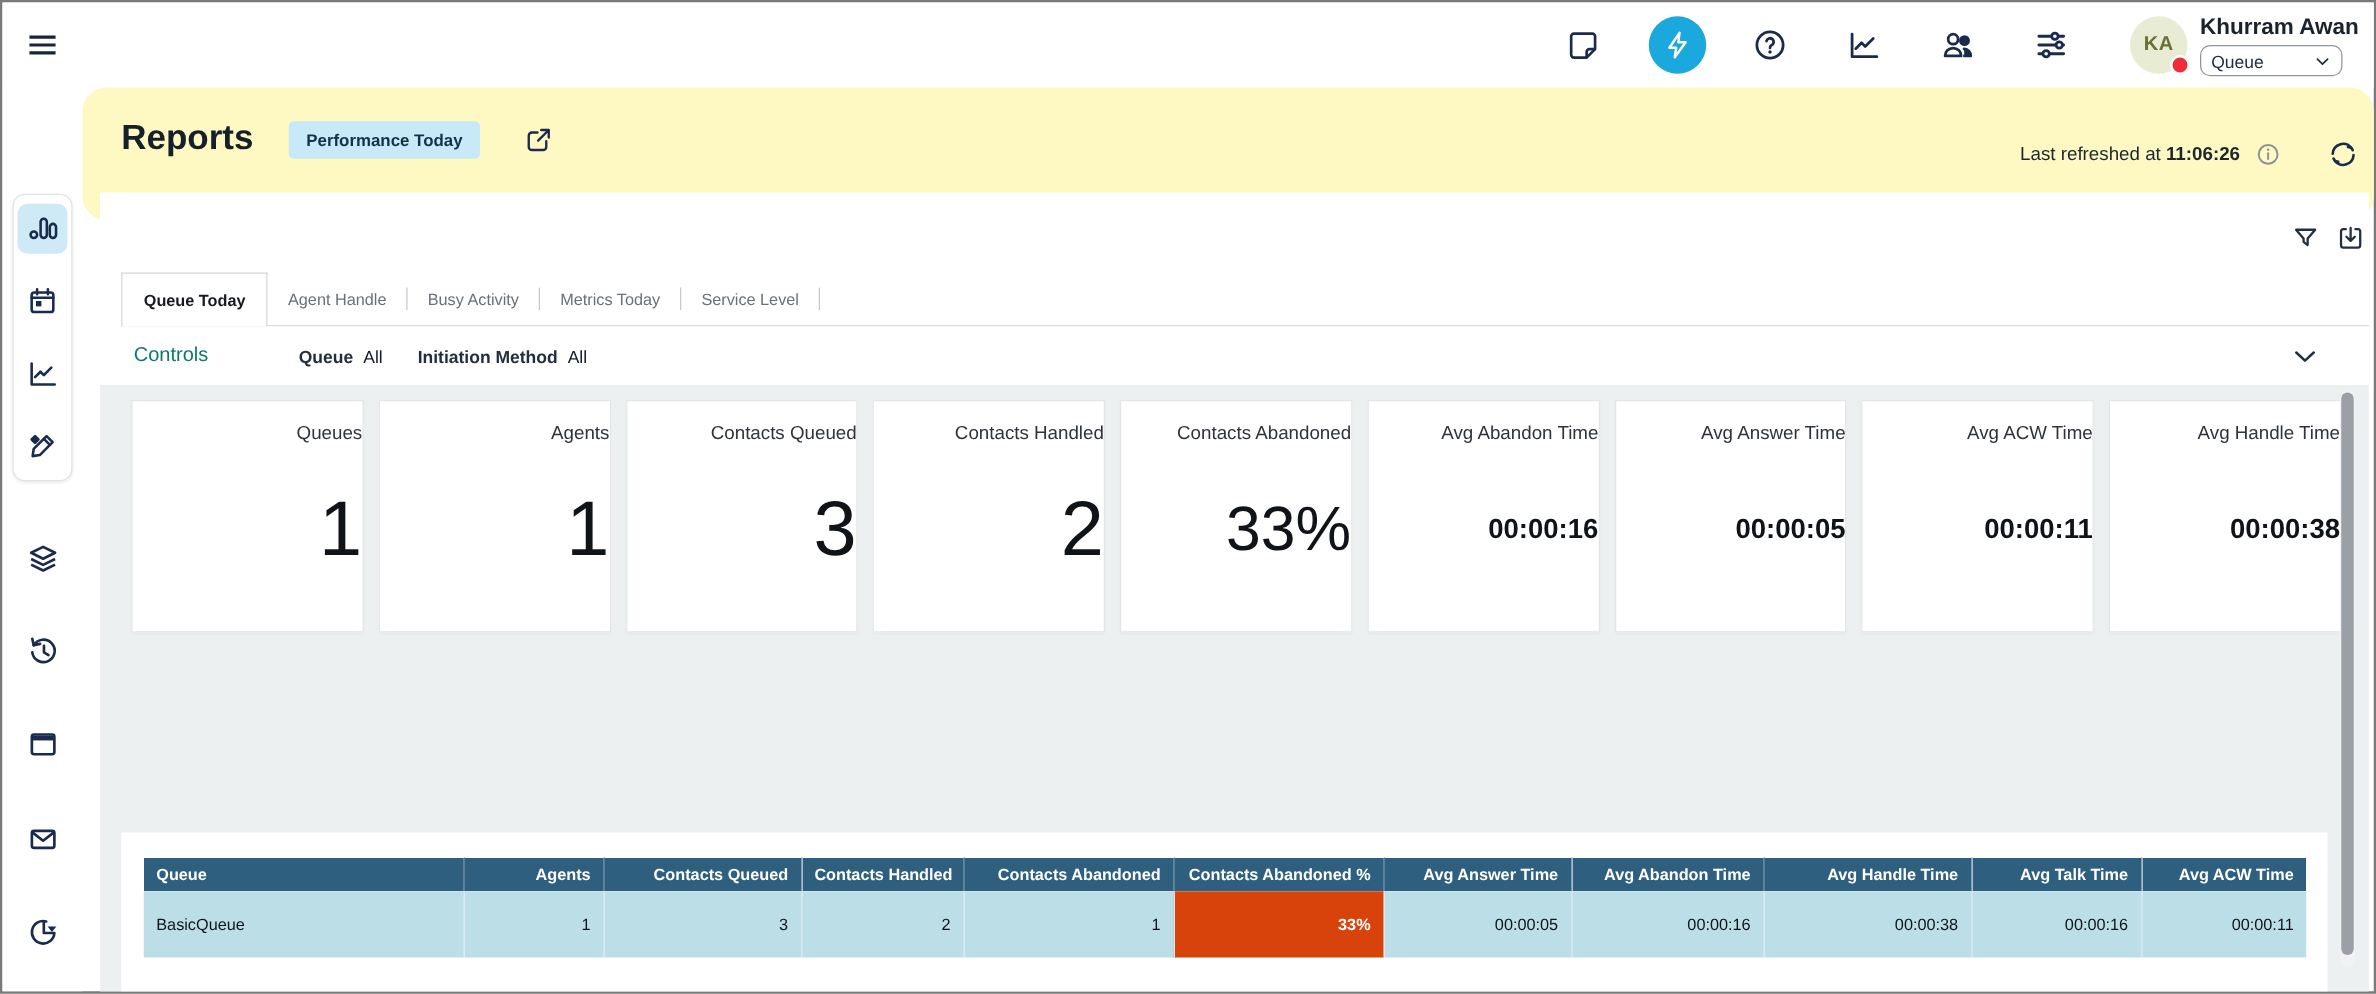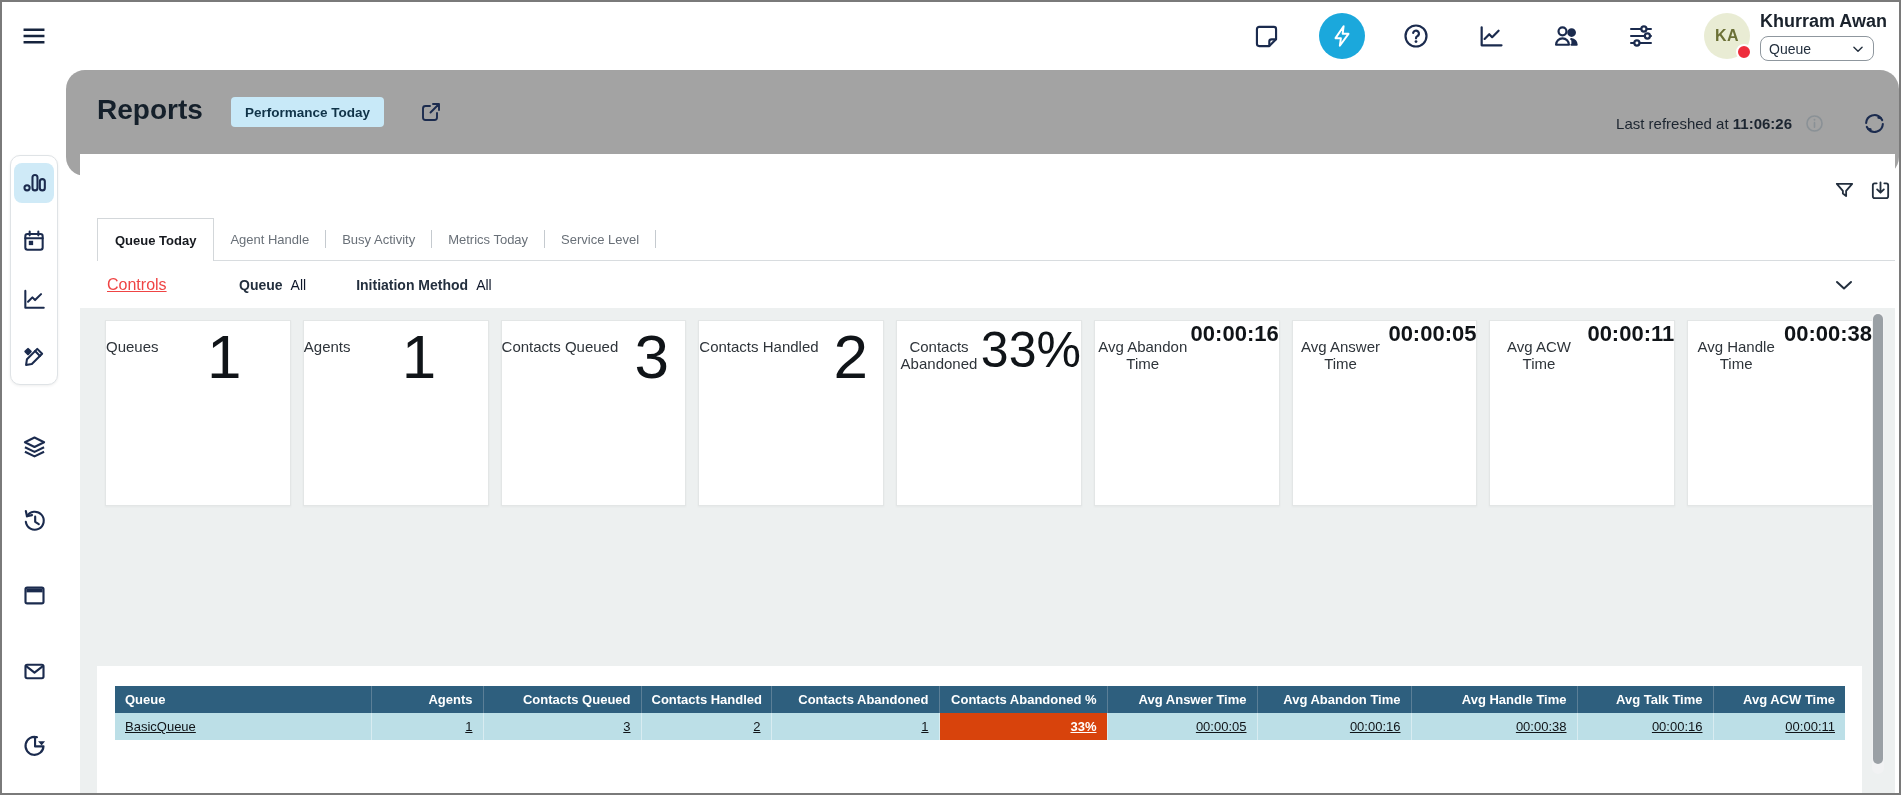--- a/index.html
+++ b/index.html
@@ -32,21 +32,21 @@
   
   .sidebar{left:0;top:68px;width:64px;bottom:0;background:#fff;}
   .nav-group{left:8px;top:85px;width:48px;height:230px;border:1px solid #dfe3e6;border-radius:10px;
     background:#fff;box-shadow:0 1px 3px rgba(0,0,0,.07);display:flex;flex-direction:column;
     justify-content:space-between;align-items:center;padding:7px 0;box-sizing:border-box;}
   .nav-item{width:40px;height:40px;border-radius:8px;display:flex;align-items:center;justify-content:center;cursor:pointer;}
   .nav-item.selected{background:#cfeaf7;}
   .side-btn{width:40px;height:40px;left:12px;}
 
   
-  .headerband{left:64px;top:68px;right:0;height:106px;background:#a3a3a3;border-radius:19px;}
+  .headerband{left:64px;top:68px;right:0;height:106px;background:#fef9c3;border-radius:19px;}
   .page-title{left:31px;top:24px;font-size:28px;font-weight:bold;color:#15202b;}
   .report-badge{left:165px;top:27px;height:30px;padding:0 14px;background:#c8e9f8;border-radius:4px;
     display:flex;align-items:center;font-size:13.5px;font-weight:bold;color:#103348;}
   .openlink{left:352px;top:29px;width:26px;height:26px;}
   .refresh-cluster{right:12px;top:0;bottom:0;display:flex;align-items:center;gap:11px;margin-left:48px;}
   .refresh-text{font-size:15px;color:#1c2530;}
   .refresh-text b{font-weight:bold;}
   .refresh-gap{width:14px;}
 
   
@@ -55,46 +55,46 @@
   .panel-tools .icon-btn{width:24px;height:24px;}
 
   .tabsrow{left:17px;top:64px;right:0;height:42px;border-bottom:1px solid #d8dcdf;display:flex;align-items:stretch;}
   .tab{display:flex;align-items:center;padding:0 16px;font-size:13px;color:#697078;cursor:pointer;white-space:nowrap;}
   .tab.active{background:#fff;border:1px solid #d3d7da;border-bottom:none;margin-bottom:-1px;
     z-index:2;font-weight:bold;color:#16191f;padding:0 17px;}
   .tab-sep{width:1px;height:18px;background:#c5cacf;align-self:center;}
 
   .controlsrow{left:17px;top:107px;right:0;height:47px;border-bottom:1px solid #d5d9dc;
     display:flex;align-items:center;}
-  .controls-title{font-size:16px;color:#ef4444;margin-left:10px;width:72px;text-decoration:underline;}
+  .controls-title{font-size:16px;color:#0f766e;margin-left:10px;width:72px;}
   .filter-chip{display:flex;align-items:center;gap:8px;font-size:14px;cursor:pointer;margin-left:60px;}
   .filter-chip .fname{font-weight:bold;color:#232f3e;}
   .filter-chip .fval{color:#0f172a;}
   .controls-collapse{position:absolute;right:38px;top:11px;width:26px;height:26px;}
 
   .graybed{left:0;top:154px;right:0;bottom:0;background:#edf0f0;}
 
   
   .cards{position:absolute;left:25px;top:12px;right:22px;height:186px;display:flex;gap:12px;}
   .card{flex:1;background:#fff;border:1px solid #e3e6e6;box-shadow:0 1px 2px rgba(0,0,0,.04);
-    display:flex;flex-direction:row;align-items:flex-start;}
+    display:flex;flex-direction:column;align-items:flex-end;}
   .card .clabel{margin-top:17px;font-size:15px;color:#2e343a;text-align:center;}
   .card .cval{flex:1;display:flex;align-items:center;justify-content:center;color:#101418;padding-bottom:14px;}
   .cval.xl{font-size:62px;font-weight:400;}
   .cval.lg{font-size:50px;font-weight:400;}
   .cval.sm{font-size:22px;font-weight:bold;}
 
   
   .tablecard{position:absolute;left:17px;top:358px;width:1765px;bottom:0;background:#fff;}
   table.qt{border-collapse:collapse;table-layout:fixed;width:1730px;margin:20px 0 0 18px;font-size:13px;}
   table.qt th{background:#2e5f7e;color:#fff;font-weight:bold;text-align:right;
     padding:5px 10px;border-left:1px solid #5b7f97;height:17px;overflow:hidden;white-space:nowrap;}
   table.qt th:first-child{text-align:left;border-left:none;}
-  table.qt td{background:#bcdfe7;color:#101418;text-align:right;padding:5px 10px;
-    border-left:1px solid #d8ecf1;height:17px;white-space:nowrap;text-decoration:underline;}
+  table.qt td{background:#bcdfe7;color:#101418;text-align:right;padding:18px 10px;
+    border-left:1px solid #d8ecf1;height:17px;white-space:nowrap;}
   table.qt td:first-child{text-align:left;border-left:none;}
   table.qt td.alert{background:#d8430c;color:#fff;font-weight:bold;}
 
   
   .vscroll{position:absolute;left:1792px;top:158px;width:12px;height:462px;background:#f1f2f3;border-radius:6px;}
   .vthumb{position:absolute;left:1px;right:1px;top:2px;height:450px;background:#9aa0a5;border-radius:5px;}
 </style>
 </head>
 <body>
 
@@ -322,21 +322,21 @@
       </div>
     <div class="tab-sep"></div>
   </div>
 
   <div class="abs controlsrow">
     <div class="controls-title">Controls</div>
     <div class="filter-chip">
       <span class="fname">Queue</span>
       <span class="fval">All</span>
     </div>
-    <div class="filter-chip" style="margin-left:50px">
+    <div class="filter-chip" style="margin-left:28px">
       <span class="fname">Initiation Method</span>
       <span class="fval">All</span>
     </div>
     <button class="icon-btn controls-collapse">
       <svg width="24" height="24" viewBox="0 0 24 24" fill="none" stroke="#232f3e" stroke-width="2" stroke-linecap="round" stroke-linejoin="round">
         <polyline points="5,9 12,15.5 19,9"></polyline>
       </svg>
     </button>
   </div>
 

